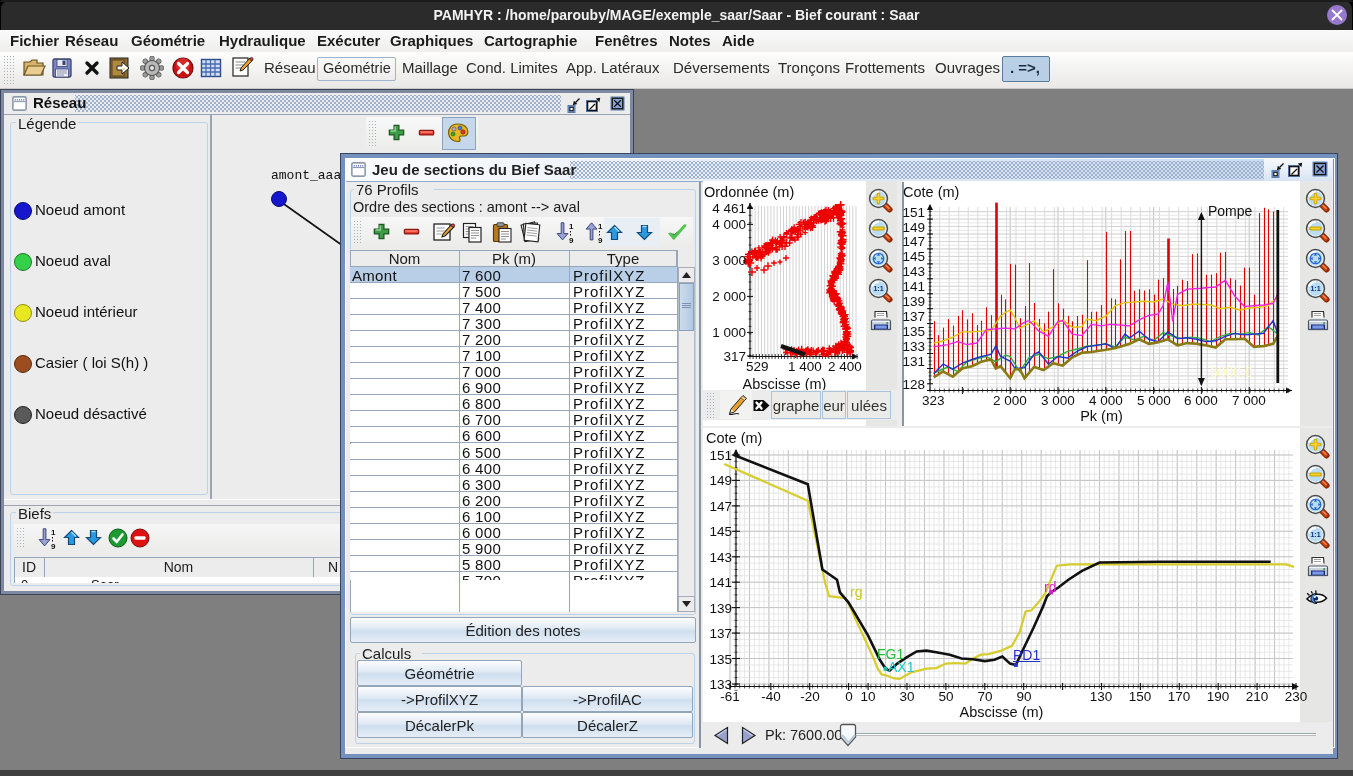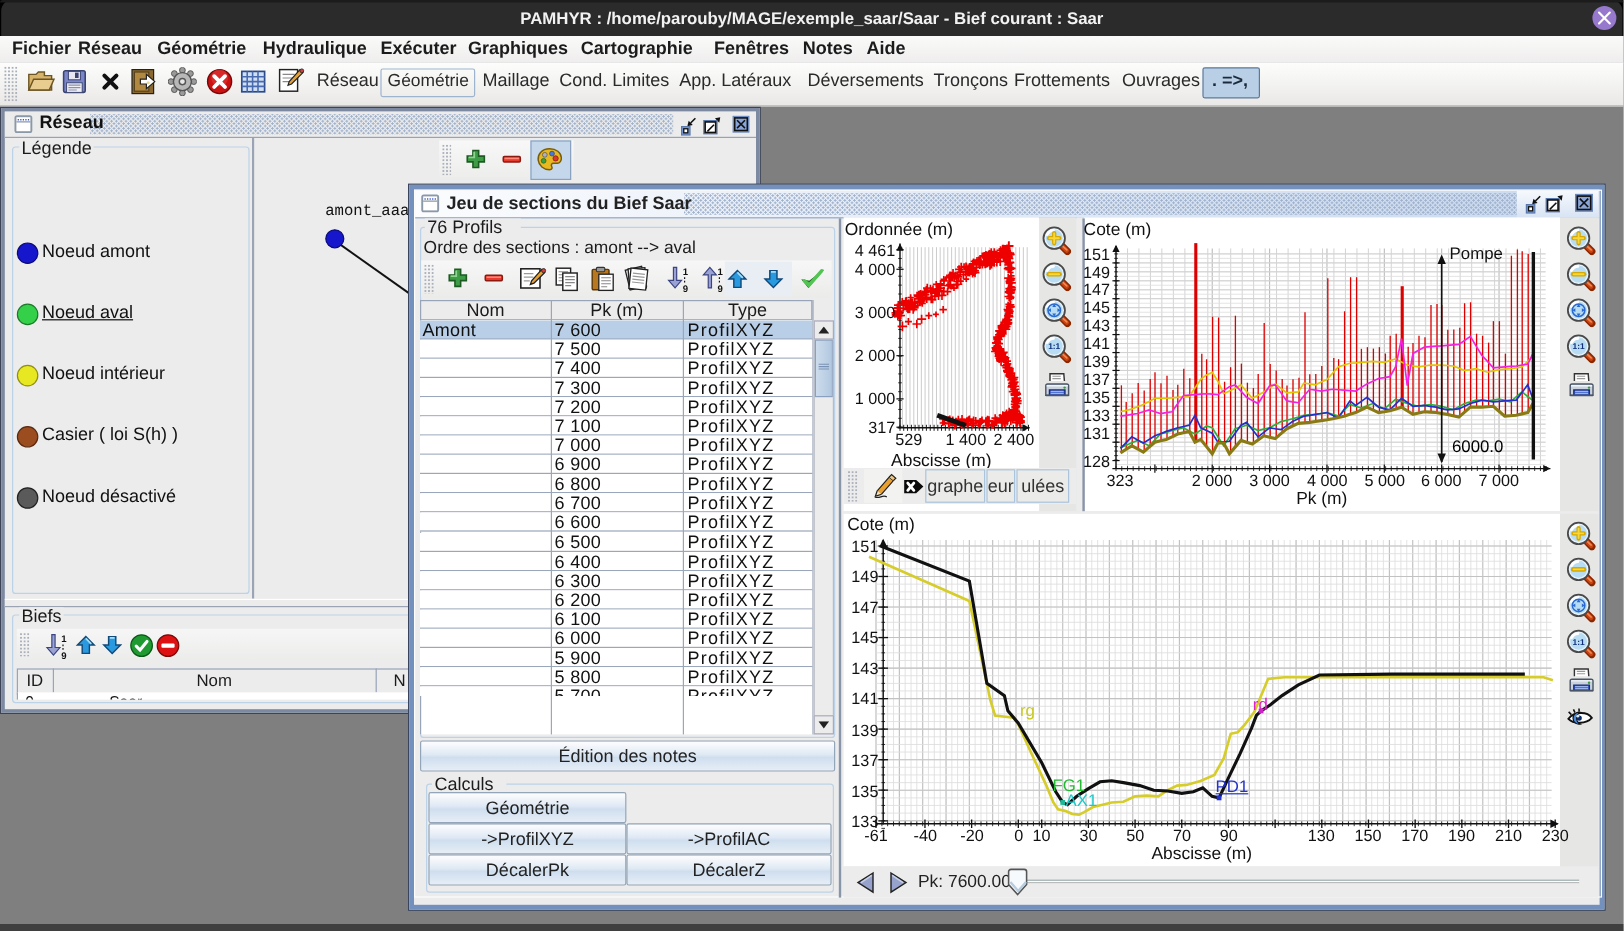--- a/index.html
+++ b/index.html
@@ -115,21 +115,21 @@
     <rect x="2.4" y="2.4" width="11.2" height="11.2" fill="#88a4d8" stroke="#111" stroke-width="1.4"></rect>
     <path d="M4.5 4.5 L11.5 11.5 M11.5 4.5 L4.5 11.5" stroke="#111" stroke-width="1.4"></path>
       </g>
     </svg>
     <div style="position:absolute;left:6px;top:115px;width:204px;height:384px;background:#ececec;border-right:2px solid #9aa4b4;"></div>
     <div style="position:absolute;left:10px;top:122px;width:196px;height:371px;border:1px solid #bcd2e8;border-radius:3px;"></div>
     <div style="position:absolute;left:16px;top:116px;font:normal 15px 'Liberation Sans', sans-serif;color:#1b1b1b;white-space:nowrap;line-height:1.1;background:#ececec;padding:0 2px;">Légende</div>
     <div style="position:absolute;left:14px;top:202px;width:16px;height:16px;background:#1616cc;border:1px solid #0a0a7a;border-radius:50%;"></div>
     <div style="position:absolute;left:35px;top:202px;font:normal 15px 'Liberation Sans', sans-serif;color:#111;white-space:nowrap;line-height:1.1;">Noeud amont</div>
     <div style="position:absolute;left:14px;top:253px;width:16px;height:16px;background:#35d04a;border:1px solid #1a7a28;border-radius:50%;"></div>
-    <div style="position:absolute;left:35px;top:253px;font:normal 15px 'Liberation Sans', sans-serif;color:#111;white-space:nowrap;line-height:1.1;text-decoration:underline;">Noeud aval</div>
+    <div style="position:absolute;left:35px;top:253px;font:normal 15px 'Liberation Sans', sans-serif;color:#111;white-space:nowrap;line-height:1.1;">Noeud aval</div>
     <div style="position:absolute;left:14px;top:304px;width:16px;height:16px;background:#e8e822;border:1px solid #909010;border-radius:50%;"></div>
     <div style="position:absolute;left:35px;top:304px;font:normal 15px 'Liberation Sans', sans-serif;color:#111;white-space:nowrap;line-height:1.1;">Noeud intérieur</div>
     <div style="position:absolute;left:14px;top:355px;width:16px;height:16px;background:#9c4d20;border:1px solid #5a2a10;border-radius:50%;"></div>
     <div style="position:absolute;left:35px;top:355px;font:normal 15px 'Liberation Sans', sans-serif;color:#111;white-space:nowrap;line-height:1.1;">Casier ( loi S(h) )</div>
     <div style="position:absolute;left:14px;top:406px;width:16px;height:16px;background:#5a5a5a;border:1px solid #222;border-radius:50%;"></div>
     <div style="position:absolute;left:35px;top:406px;font:normal 15px 'Liberation Sans', sans-serif;color:#111;white-space:nowrap;line-height:1.1;">Noeud désactivé</div>
     <div style="position:absolute;left:212px;top:115px;width:417px;height:384px;background:#ececec;"></div>
     <div style="position:absolute;left:366px;top:117px;width:112px;height:31px;background:linear-gradient(#f8f8f8,#ededec);"></div>
     <div style="position:absolute;left:368px;top:120px;width:8px;height:26px;background-image:radial-gradient(circle, #aab0ba 0.9px, transparent 1px);background-size:3px 3px;"></div>
     <svg style="position:absolute;left:387px;top:123px;" width="19" height="19" viewBox="0 0 19 19">
@@ -962,21 +962,21 @@
     <div style="position:absolute;left:900px;top:377px;width:25px;font:13.5px 'Liberation Sans';color:#111;text-align:right;white-space:nowrap;">128</div>
     <div style="position:absolute;left:922px;top:394px;font:normal 13.5px 'Liberation Sans', sans-serif;color:#111;white-space:nowrap;line-height:1.1;">323</div>
     <div style="position:absolute;left:985px;top:394px;width:50px;font:normal 13.5px 'Liberation Sans', sans-serif;color:#111;text-align:center;white-space:nowrap;line-height:1.1;">2 000</div>
     <div style="position:absolute;left:1033px;top:394px;width:50px;font:normal 13.5px 'Liberation Sans', sans-serif;color:#111;text-align:center;white-space:nowrap;line-height:1.1;">3 000</div>
     <div style="position:absolute;left:1081px;top:394px;width:50px;font:normal 13.5px 'Liberation Sans', sans-serif;color:#111;text-align:center;white-space:nowrap;line-height:1.1;">4 000</div>
     <div style="position:absolute;left:1129px;top:394px;width:50px;font:normal 13.5px 'Liberation Sans', sans-serif;color:#111;text-align:center;white-space:nowrap;line-height:1.1;">5 000</div>
     <div style="position:absolute;left:1176px;top:394px;width:50px;font:normal 13.5px 'Liberation Sans', sans-serif;color:#111;text-align:center;white-space:nowrap;line-height:1.1;">6 000</div>
     <div style="position:absolute;left:1224px;top:394px;width:50px;font:normal 13.5px 'Liberation Sans', sans-serif;color:#111;text-align:center;white-space:nowrap;line-height:1.1;">7 000</div>
     <div style="position:absolute;left:903px;top:409px;width:397px;font:normal 14.5px 'Liberation Sans', sans-serif;color:#111;text-align:center;white-space:nowrap;line-height:1.1;">Pk (m)</div>
     <div style="position:absolute;left:1208px;top:204px;font:normal 14px 'Liberation Sans', sans-serif;color:#111;white-space:nowrap;line-height:1.1;">Pompe</div>
-    <div style="position:absolute;left:1210px;top:365px;font:normal 14px 'Liberation Sans', sans-serif;color:#000000;white-space:nowrap;line-height:1.1;">6000.0</div>
+    <div style="position:absolute;left:1210px;top:365px;font:normal 14px 'Liberation Sans', sans-serif;color:#fef9c3;white-space:nowrap;line-height:1.1;">6000.0</div>
     <svg style="position:absolute;left:1305px;top:188px;" width="25" height="25" viewBox="0 0 25 25">
       <path d="M16 16 L21.5 21.5" stroke="#8a2800" stroke-width="6" stroke-linecap="round"></path>
     <path d="M16.2 16.2 L21 21" stroke="#cc4412" stroke-width="3.6" stroke-linecap="round"></path>
     <path d="M16.6 16.2 L21 20.2" stroke="#f08850" stroke-width="1.4" stroke-linecap="round"></path>
     <circle cx="10.5" cy="10.5" r="8.6" fill="#b8dcf2" stroke="#4a4a4a" stroke-width="2.2"></circle>
     <circle cx="10.5" cy="10.5" r="7.6" fill="none" stroke="#e8f4fc" stroke-width="1.2"></circle>
     <path d="M4.6 7.6 A6.6 6.6 0 0 1 10 4" stroke="#ffffff" stroke-width="2.2" fill="none" stroke-linecap="round"></path>
     <path d="M10.5 6.2 v8.6 M6.2 10.5 h8.6" stroke="#d8a800" stroke-width="3.6" stroke-linecap="round"></path>
       <path d="M10.5 6.6 v7.8 M6.6 10.5 h7.8" stroke="#f8d838" stroke-width="1.6" stroke-linecap="round"></path>
     </svg>

